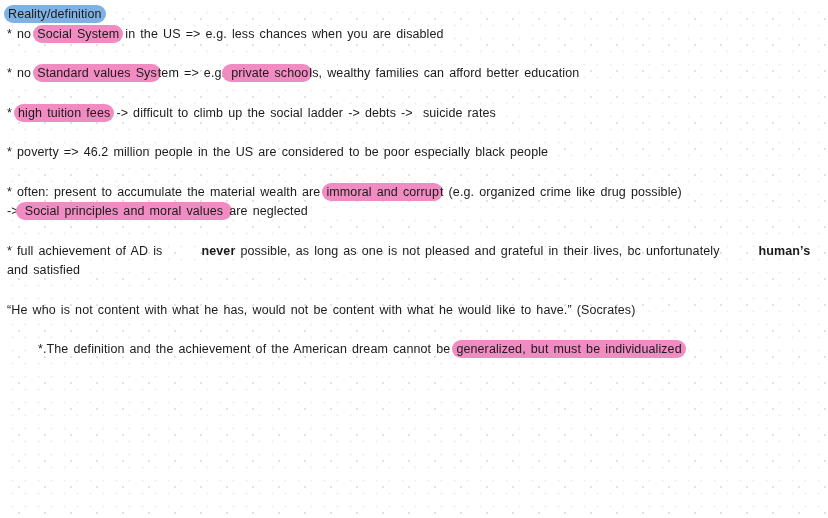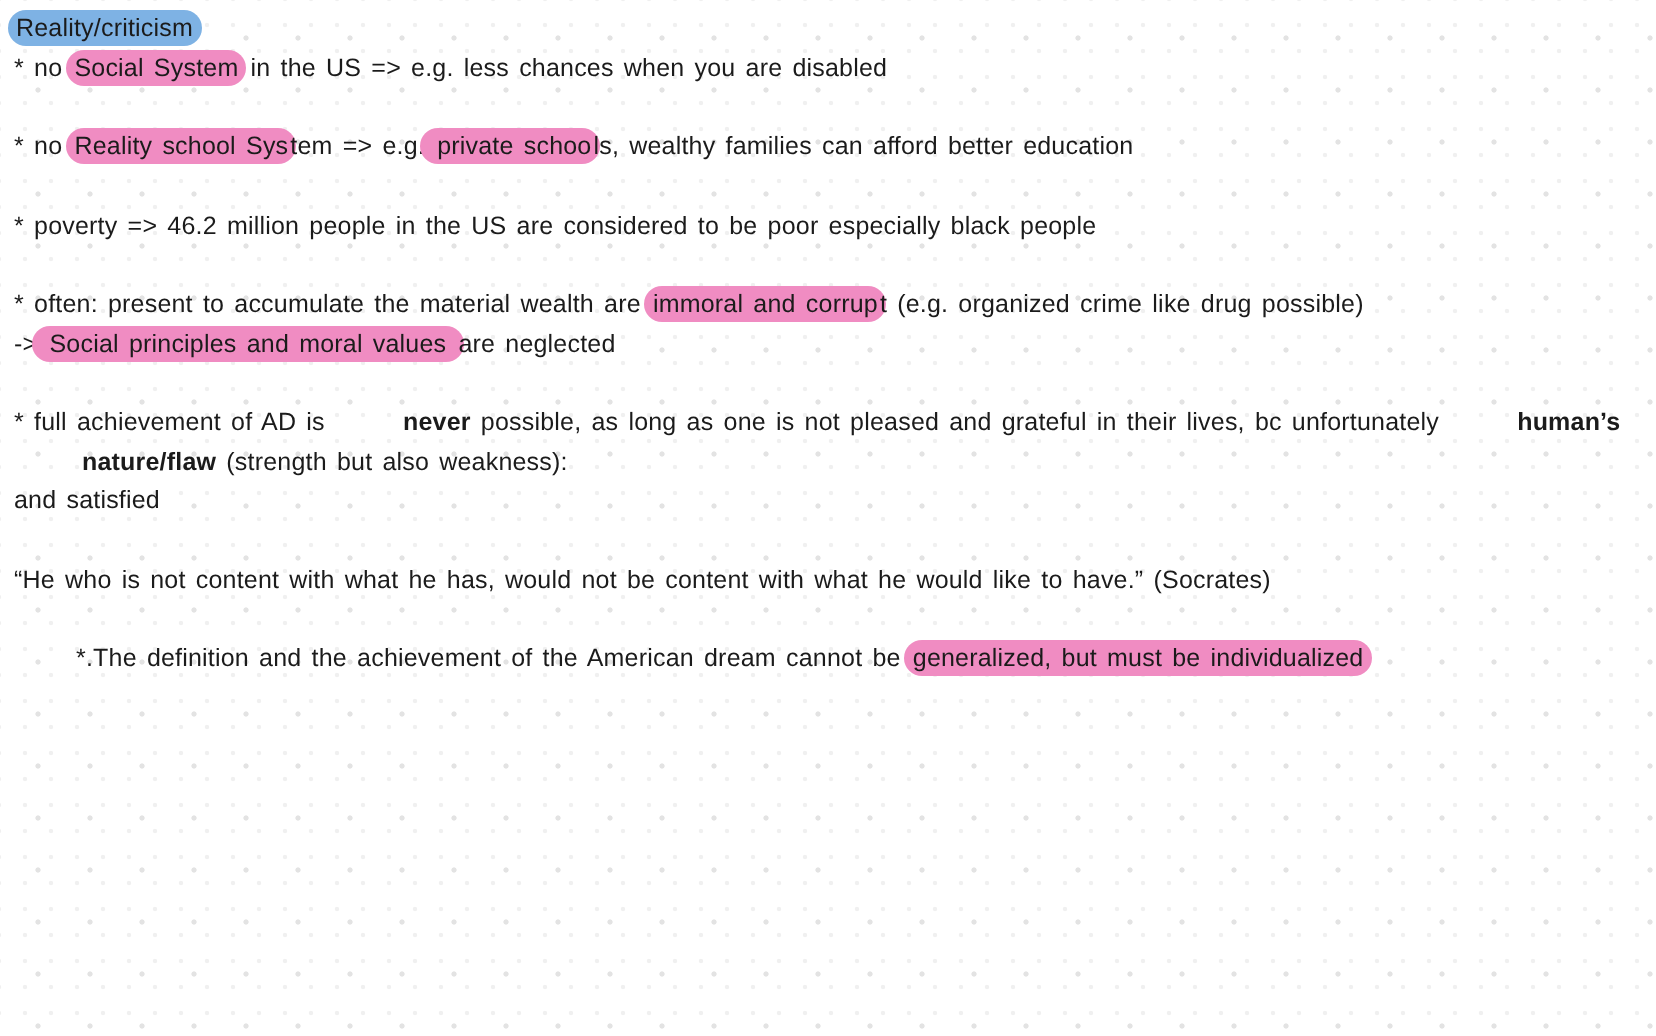--- a/index.html
+++ b/index.html
@@ -48,36 +48,38 @@
   }
   .hl-pink { background: var(--hl-pink, #f08cc2); text-align: center; }
   .hl-blue { background: var(--hl-blue, #7eb2e4); }
 </style>
 </head>
 <body>
 
 <div class="page">
   <div class="note" id="note">
       <div class="block">
-        <div class="line"><span class="seg hl hl-blue">Reality/criticism</span></div>
+        <div class="line"><span class="seg hl hl-blue">Reality/definition</span></div>
         <div class="line"><span class="seg">* no </span><span class="seg hl hl-pink">Social System</span><span class="seg"> in the US =&gt; e.g. less chances when you are disabled</span></div>
       </div>
       <div class="block">
-        <div class="line"><span class="seg">* no </span><span class="seg hl hl-pink">Reality school Sys</span><span class="seg">tem =&gt; e.g.</span><span class="seg hl hl-pink"> private schoo</span><span class="seg">ls, wealthy families can afford better education</span></div>
+        <div class="line"><span class="seg">* no </span><span class="seg hl hl-pink">Standard values Sys</span><span class="seg">tem =&gt; e.g.</span><span class="seg hl hl-pink"> private schoo</span><span class="seg">ls, wealthy families can afford better education</span></div>
+      </div>
+      <div class="block">
+        <div class="line"><span class="seg">* </span><span class="seg hl hl-pink">high tuition fees</span><span class="seg"> -&gt; difficult to climb up the social ladder -&gt; debts -&gt;  suicide rates</span></div>
       </div>
       <div class="block">
         <div class="line"><span class="seg">* poverty =&gt; 46.2 million people in the US are considered to be poor especially black people</span></div>
       </div>
       <div class="block">
         <div class="line"><span class="seg">* often: present to accumulate the material wealth are </span><span class="seg hl hl-pink">immoral and corrup</span><span class="seg">t (e.g. organized crime like drug possible)</span></div>
         <div class="line"><span class="seg">-&gt;</span><span class="seg hl hl-pink"> Social principles and moral values </span><span class="seg">are neglected</span></div>
       </div>
       <div class="block">
         <div class="line"><span class="seg">* full achievement of AD is </span><span class="seg bold">never</span><span class="seg"> possible, as long as one is not pleased and grateful in their lives, bc unfortunately </span><span class="seg bold">human’s</span></div>
-        <div class="line"><span class="seg bold">nature/flaw</span><span class="seg"> (strength but also weakness):</span></div>
         <div class="line"><span class="seg">and satisfied</span></div>
       </div>
       <div class="block">
         <div class="line"><span class="seg">“He who is not content with what he has, would not be content with what he would like to have.” (Socrates)</span></div>
       </div>
       <div class="block">
         <div class="line"><span class="seg">*.The definition and the achievement of the American dream cannot be </span><span class="seg hl hl-pink">generalized, but must be individualized</span></div>
       </div>
     </div>
 </div>

